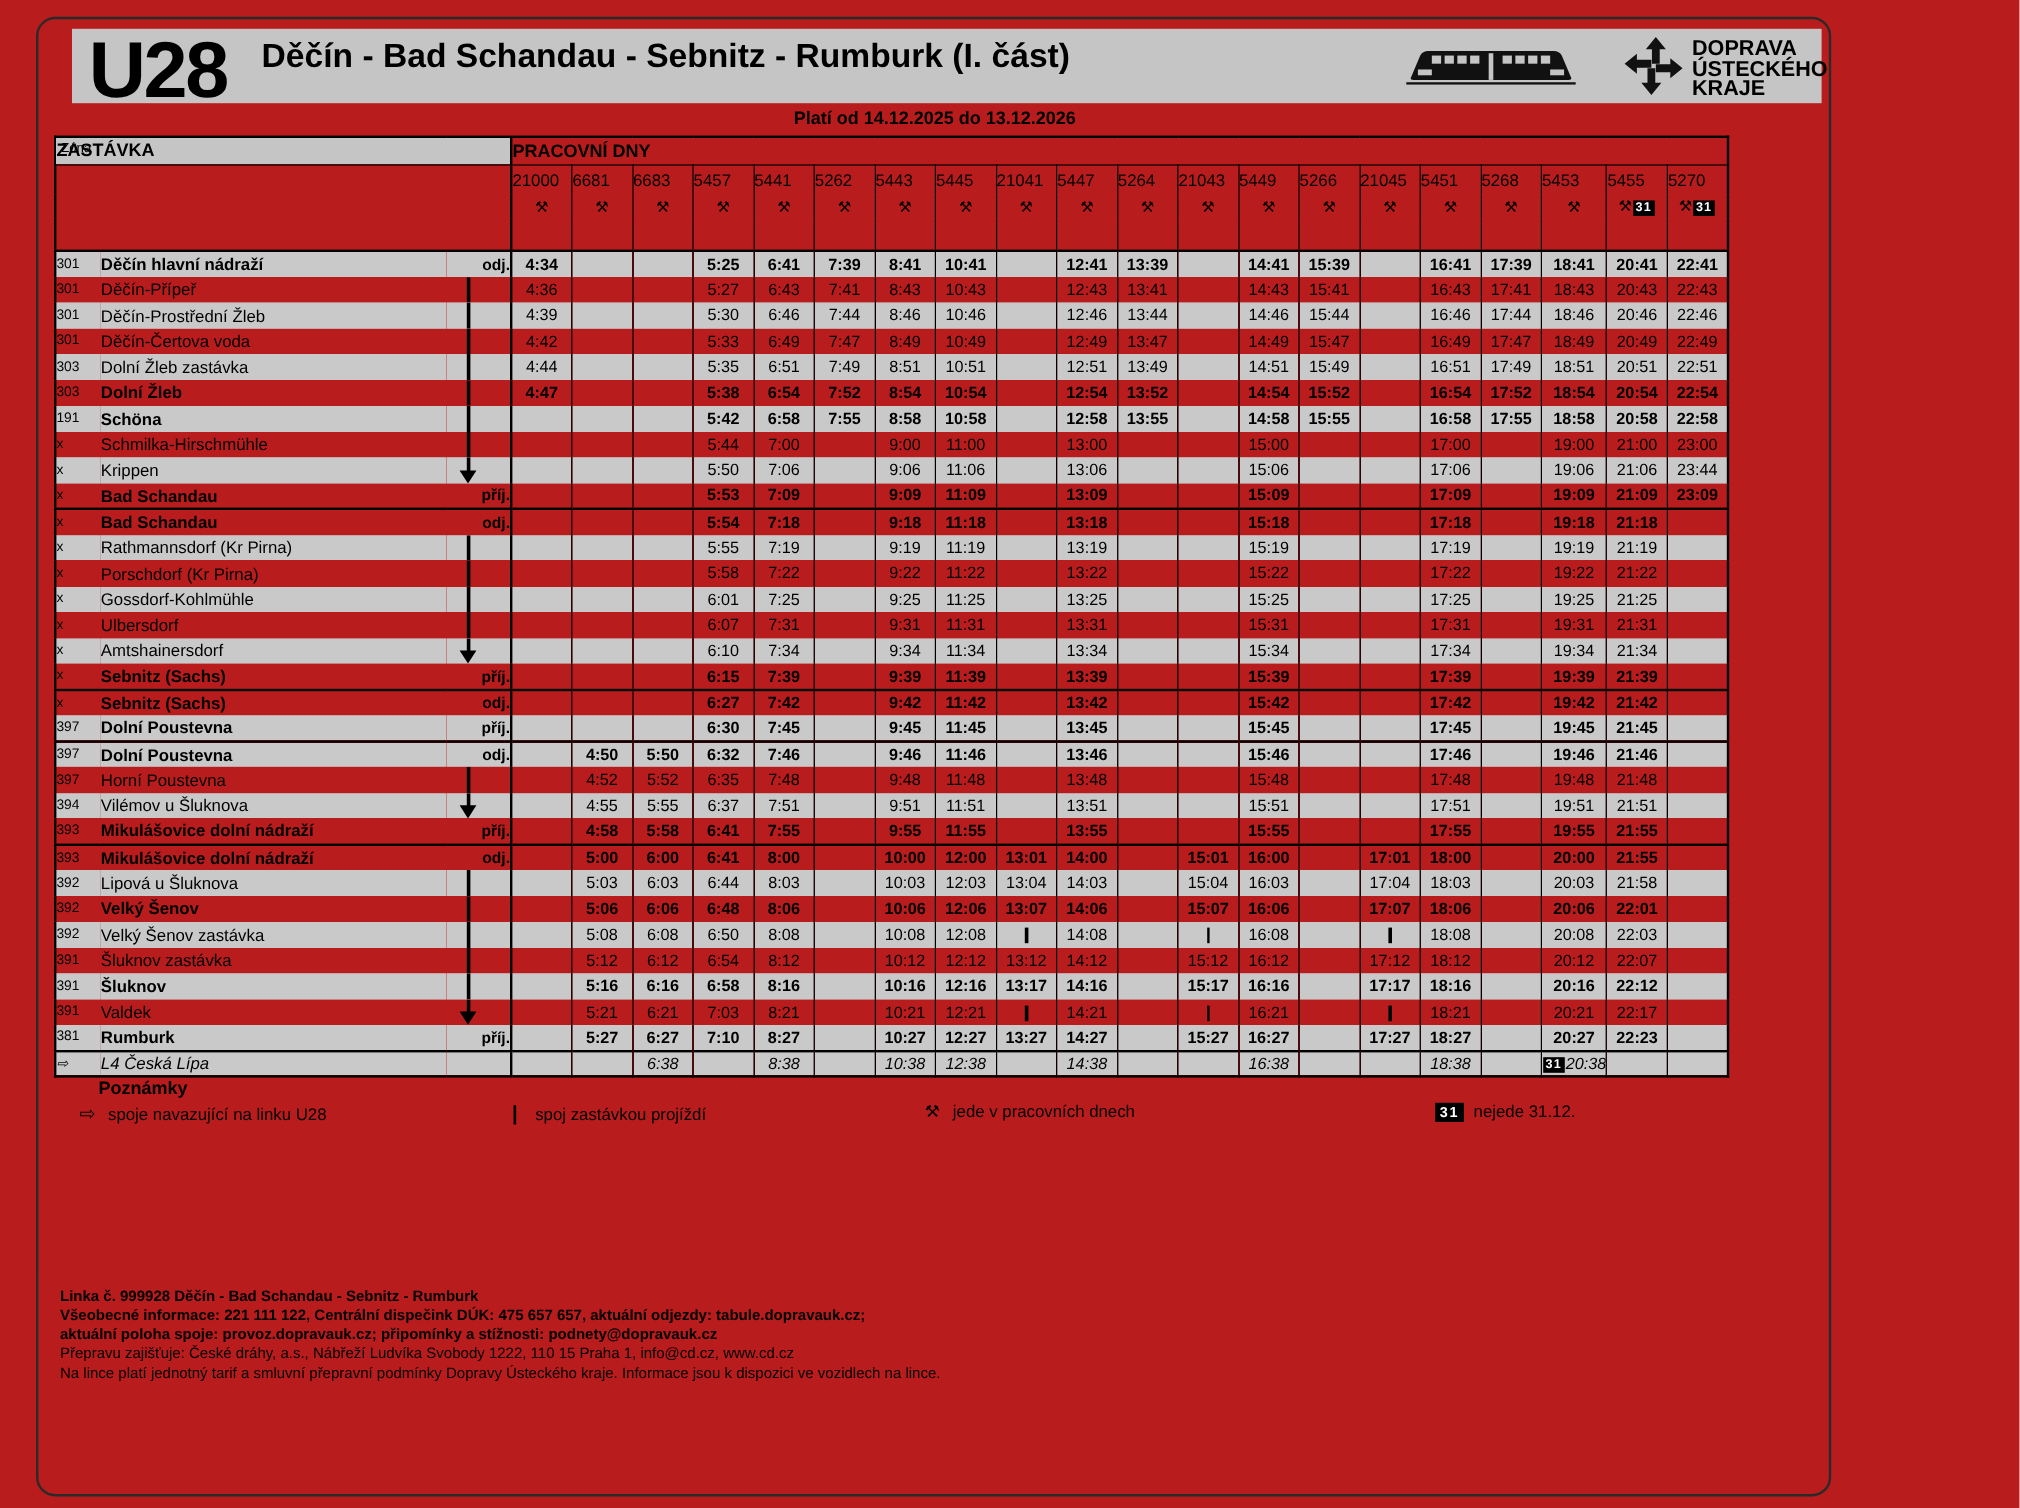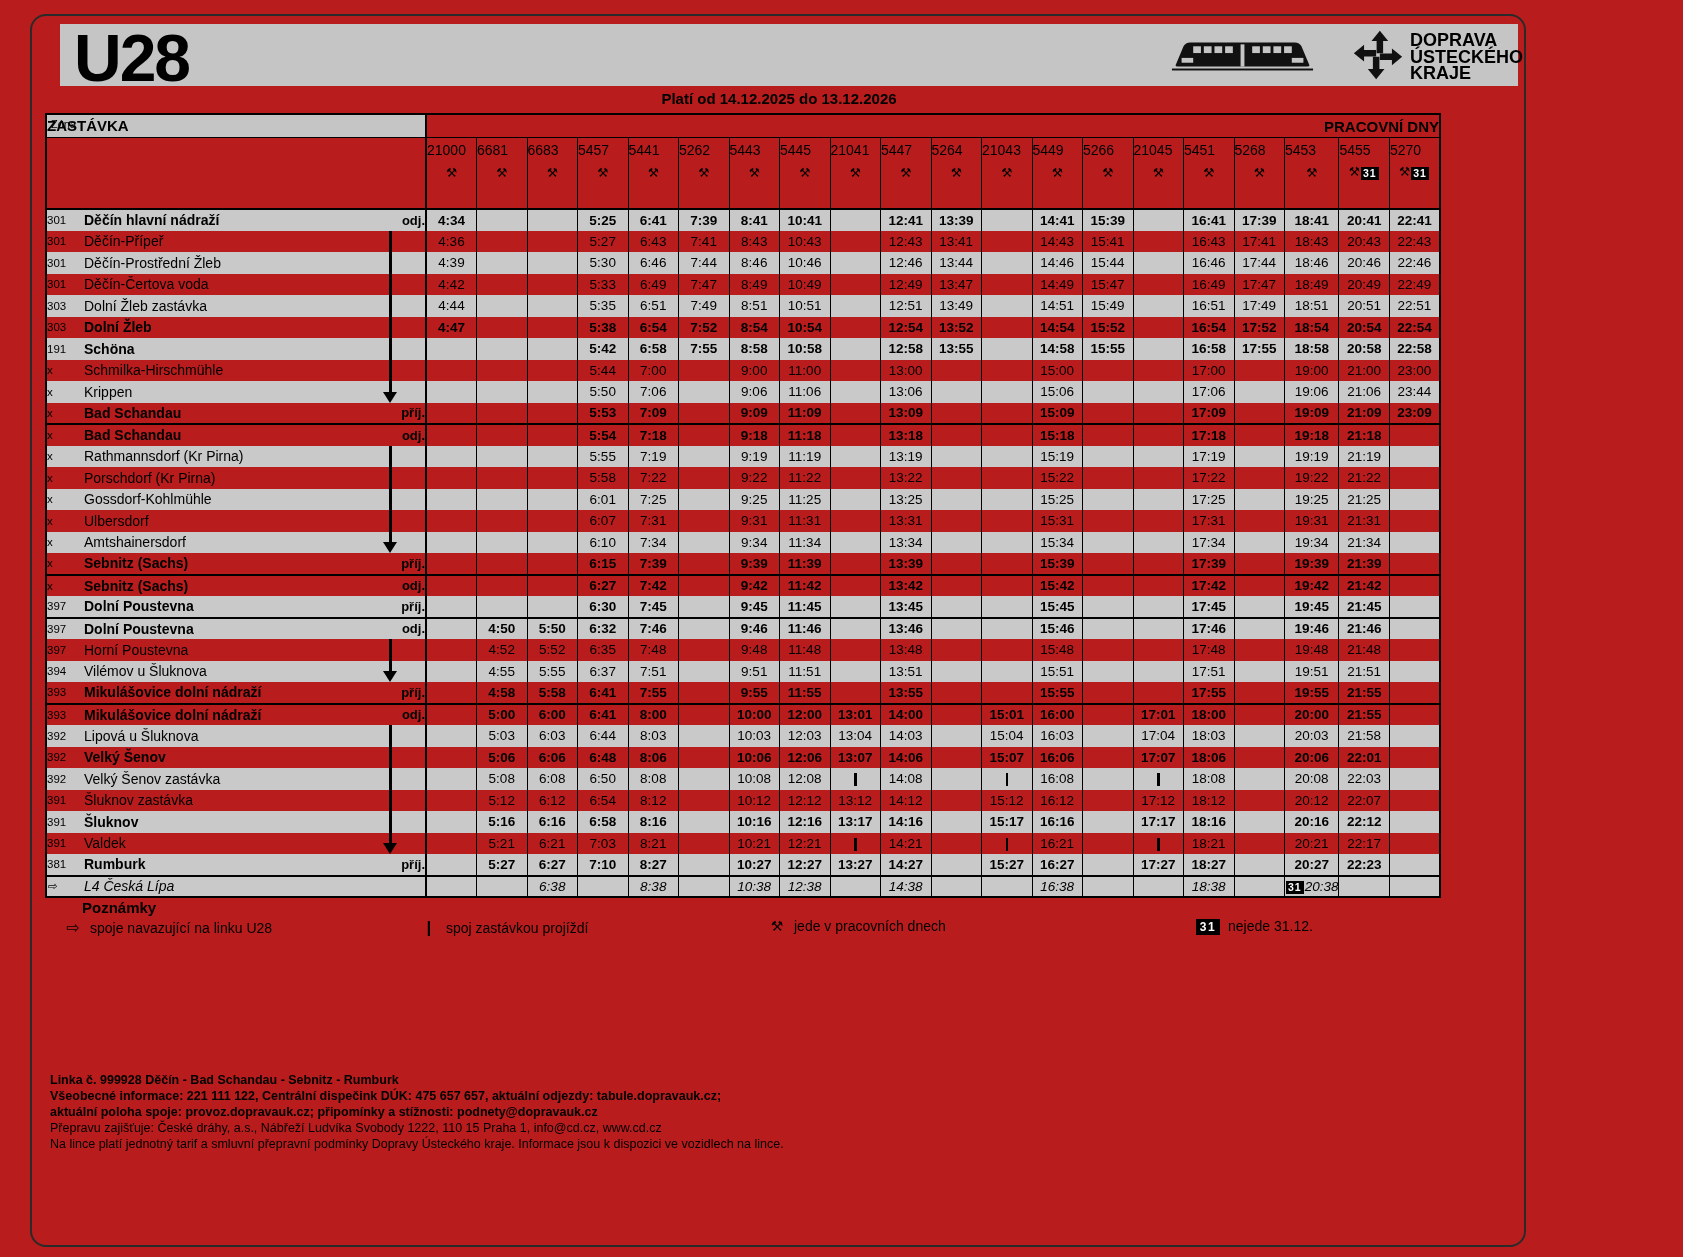--- a/index.html
+++ b/index.html
@@ -17,21 +17,21 @@
   .duktext{position:absolute;left:1350px;top:8px;font-size:18px;font-weight:bold;line-height:16.5px;}
   .validity{position:absolute;left:45px;top:90px;width:1468px;text-align:center;
             font-size:15px;font-weight:bold;}
   
   table.tt{position:absolute;left:45px;top:113px;border-collapse:collapse;table-layout:fixed;
            border:2.5px solid #000;}
   table.tt td{padding:0;margin:0;overflow:hidden;white-space:nowrap;}
   .zonahead{background:#c5c5c5;height:22px;border-bottom:1px solid #000;border-right:2.5px solid #000;position:relative;}
   .zona-lab{position:absolute;left:4px;top:3px;font-size:11px;}
   .zast{display:block;text-align:left;font-size:15px;font-weight:bold;line-height:22px;}
-  .dayshead{height:22px;text-align:right;font-weight:bold;font-size:15px;border-bottom:1px solid #000;}
+  .dayshead{height:22px;text-align:left;font-weight:bold;font-size:15px;border-bottom:1px solid #000;}
   .stub{border-right:2.5px solid #000;border-bottom:2.5px solid #000;}
   .trainno{height:24px;text-align:left;font-size:14px;border-left:1px solid #000;}
   .sym{height:20px;text-align:center;font-size:12.5px;border-left:1px solid #000;}
   .sp{height:26px;border-left:1px solid #000;border-bottom:2.5px solid #000;}
   tbody tr{height:21.5px;}
   tr.shade{background:#c9c9c9;}
   tr.thick td{border-top:2.5px solid #000;}
   .zone{font-size:11.5px;text-align:left;}
   .stn{font-size:14px;padding-left:4px;}
   .lbl{font-size:13px;font-weight:bold;text-align:right;padding-right:5px;
@@ -60,20 +60,21 @@
   .footer{position:absolute;left:50px;top:1072px;font-size:12.5px;line-height:16px;}
 </style>
 </head>
 <body>
 
 <div class="page">
   <div class="frame"></div>
 
   <div class="topbar">
     <div class="lineno">U28</div>
+    <div class="title">Děčín - Bad Schandau - Sebnitz - Rumburk (I. část)</div>
     <div class="trainicon">
       <svg width="145" height="36" viewBox="0 0 150 36" aria-hidden="true">
         <path d="M6 28 L14 9 Q16 5 21 5 L129 5 Q134 5 136 9 L144 28 Q145 30 142 30 L8 30 Q5 30 6 28 Z" fill="#111"></path>
         <rect x="24" y="9" width="8" height="7" fill="#c5c5c5"></rect>
         <rect x="35" y="9" width="8" height="7" fill="#c5c5c5"></rect>
         <rect x="46" y="9" width="8" height="7" fill="#c5c5c5"></rect>
         <rect x="57" y="9" width="8" height="7" fill="#c5c5c5"></rect>
         <rect x="73" y="7" width="4" height="23" fill="#c5c5c5"></rect>
         <rect x="85" y="9" width="8" height="7" fill="#c5c5c5"></rect>
         <rect x="96" y="9" width="8" height="7" fill="#c5c5c5"></rect>

